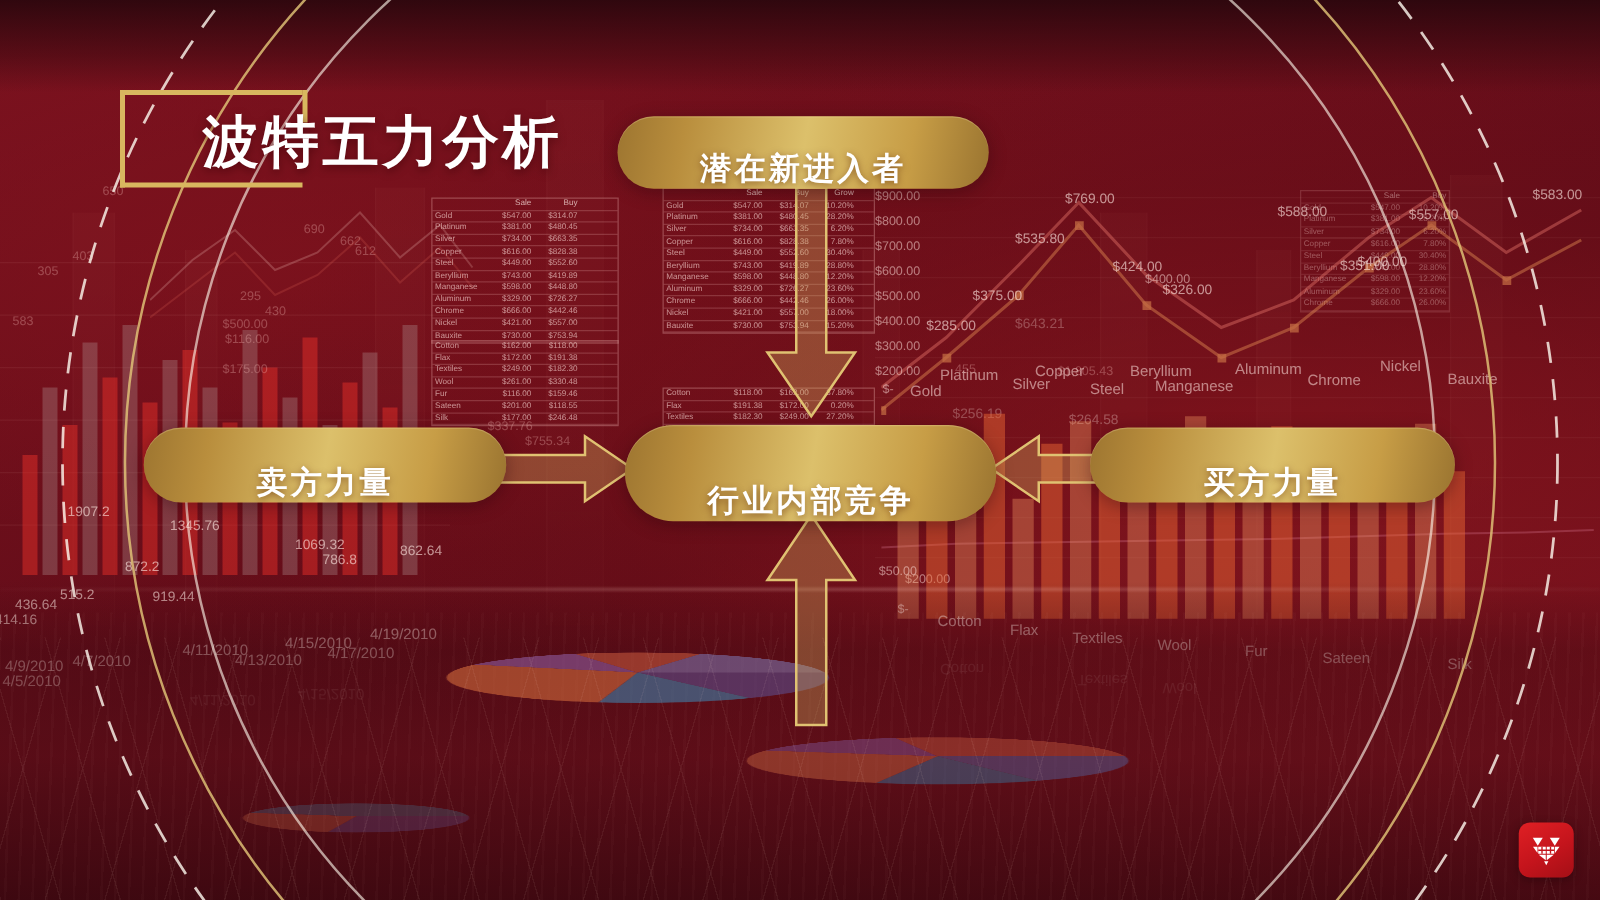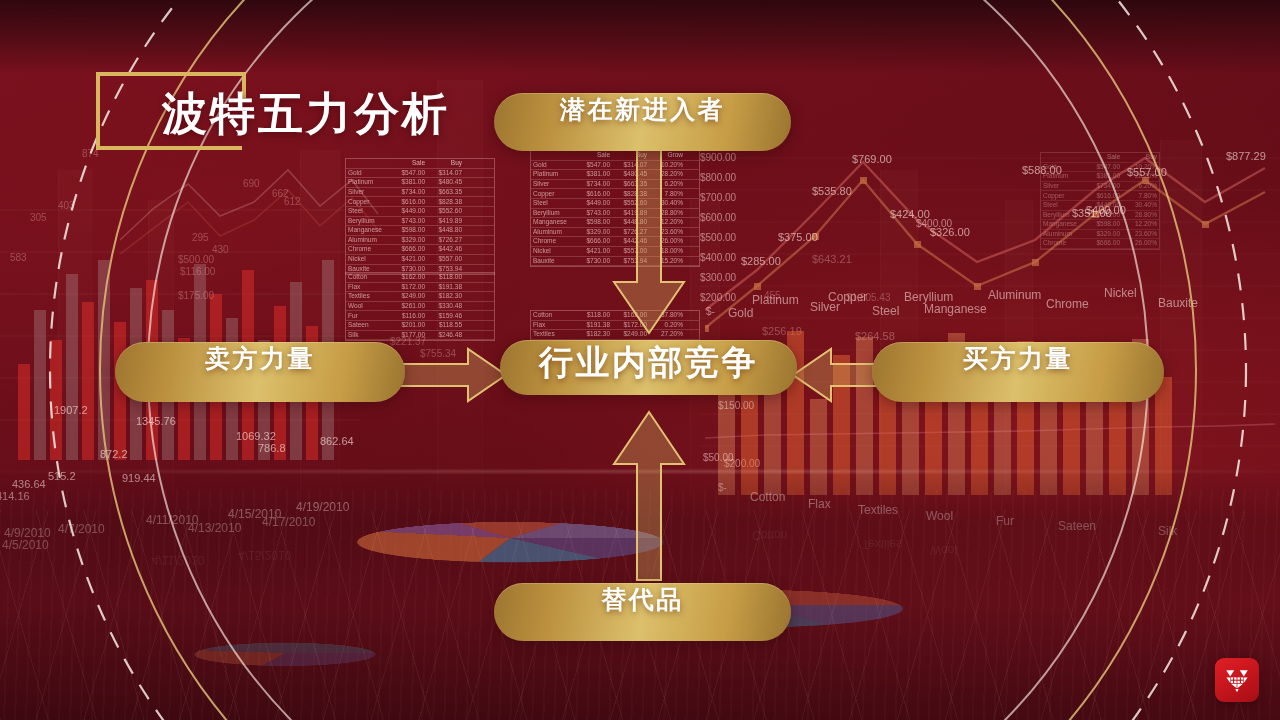--- a/index.html
+++ b/index.html
@@ -131,31 +131,31 @@
   #page-title {
     position:absolute; left:66px; top:12px;
     font-size:45px; font-weight:bold; color:#ffffff;
     letter-spacing:3px; white-space:nowrap;
     text-shadow:0 2px 7px rgba(60,0,8,0.55);
   }
 
   
   .pill {
     position:absolute;
-    display:flex; align-items:flex-start; justify-content:center;
+    display:flex; align-items:flex-end; justify-content:center;
     border-radius:999px;
     color:#ffffff; font-weight:bold;
     letter-spacing:2.5px;
     text-shadow:0 2px 6px rgba(86,30,0,0.55);
     background:linear-gradient(100deg,#9d7530 0%, #b98e3d 18%, #dcc06b 50%, #c79d46 78%, #9a7430 100%);
     box-shadow:0 3px 14px rgba(40,4,10,0.38), inset 0 1px 0 rgba(255,240,200,0.22);
   }
 
   #pill-entrants { left:494px; top:93px;  width:297px; height:58px; font-size:25px; }
-  #pill-center   { left:500px; top:340px; width:297px; height:55px; font-size:34px; }
+  #pill-center   { left:500px; top:340px; width:297px; height:77px; font-size:25px; }
   #pill-seller   { left:115px; top:342px; width:290px; height:60px; font-size:25px; }
   #pill-buyer    { left:872px; top:342px; width:292px; height:60px; font-size:25px; }
   #pill-subs     { left:494px; top:583px; width:297px; height:58px; font-size:25px; }
 
   
   .arrow { position:absolute; }
   .arrow svg { display:block; overflow:visible; }
   .arrow path {
     fill:rgba(214,180,96,0.34);
     stroke:#e0c272;
@@ -246,21 +246,21 @@
     <div class="cat-txt" style="left:58px;  top:522px;">4/7/2010</div>
     <div class="cat-txt" style="left:4px;   top:526px;">4/9/2010</div>
     <div class="cat-txt" style="left:146px; top:513px;">4/11/2010</div>
     <div class="cat-txt" style="left:188px; top:521px;">4/13/2010</div>
     <div class="cat-txt" style="left:228px; top:507px;">4/15/2010</div>
     <div class="cat-txt" style="left:262px; top:515px;">4/17/2010</div>
     <div class="cat-txt" style="left:296px; top:500px;">4/19/2010</div>
     <div class="cat-txt flip" style="left:152px; top:553px;">4/11/2010</div>
     <div class="cat-txt flip" style="left:238px; top:548px;">4/15/2010</div>
 
-    <div class="axis-txt dim" style="left:82px; top:148px;">874</div>
+    <div class="axis-txt dim" style="left:82px; top:148px;">650</div>
     <div class="axis-txt dim" style="left:10px; top:252px;">583</div>
     <div class="axis-txt dim" style="left:58px; top:200px;">403</div>
     <div class="axis-txt dim" style="left:30px; top:212px;">305</div>
     <div class="axis-txt dim" style="left:243px; top:178px;">690</div>
     <div class="axis-txt dim" style="left:272px; top:188px;">662</div>
     <div class="axis-txt dim" style="left:284px; top:196px;">612</div>
     <div class="axis-txt dim" style="left:192px; top:232px;">295</div>
     <div class="axis-txt dim" style="left:212px; top:244px;">430</div>
     <div class="axis-txt dim" style="left:178px; top:254px;">$500.00</div>
     <div class="axis-txt dim" style="left:180px; top:266px;">$116.00</div>
@@ -592,21 +592,21 @@
     <div class="dlabel" style="left:741px; top:255px;">$285.00</div>
     <div class="dlabel" style="left:778px; top:231px;">$375.00</div>
     <div class="dlabel" style="left:812px; top:185px;">$535.80</div>
     <div class="dlabel" style="left:852px; top:153px;">$769.00</div>
     <div class="dlabel" style="left:890px; top:208px;">$424.00</div>
     <div class="dlabel" style="left:930px; top:226px;">$326.00</div>
     <div class="dlabel" style="left:1086px; top:204px;">$400.00</div>
     <div class="dlabel" style="left:1072px; top:207px;">$351.00</div>
     <div class="dlabel" style="left:1022px; top:164px;">$588.00</div>
     <div class="dlabel" style="left:1127px; top:166px;">$557.00</div>
-    <div class="dlabel" style="left:1226px; top:150px;">$877.29</div>
+    <div class="dlabel" style="left:1226px; top:150px;">$583.00</div>
     <div class="dlabel dim" style="left:812px; top:253px; opacity:.45;">$643.21</div>
     <div class="dlabel dim" style="left:855px; top:330px; opacity:.5;">$264.58</div>
     <div class="dlabel dim" style="left:762px; top:325px; opacity:.45;">$256.19</div>
 
     <div class="cat-txt" style="left:728px; top:306px;">Gold</div>
     <div class="cat-txt" style="left:752px; top:293px;">Platinum</div>
     <div class="cat-txt" style="left:810px; top:300px;">Silver</div>
     <div class="cat-txt" style="left:828px; top:290px;">Copper</div>
     <div class="cat-txt" style="left:872px; top:304px;">Steel</div>
     <div class="cat-txt" style="left:904px; top:290px;">Beryllium</div>
@@ -648,21 +648,21 @@
     <div class="cat-txt" style="left:808px; top:497px;">Flax</div>
     <div class="cat-txt" style="left:858px; top:503px;">Textiles</div>
     <div class="cat-txt" style="left:926px; top:509px;">Wool</div>
     <div class="cat-txt" style="left:996px; top:514px;">Fur</div>
     <div class="cat-txt" style="left:1058px; top:519px;">Sateen</div>
     <div class="cat-txt" style="left:1158px; top:524px;">Silk</div>
     <div class="cat-txt flip" style="left:752px; top:528px;">Cotton</div>
     <div class="cat-txt flip" style="left:862px; top:537px;">Textiles</div>
     <div class="cat-txt flip" style="left:930px; top:543px;">Wool</div>
 
-    <div class="axis-txt dim" style="left:390px; top:336px;">$221.37</div>
+    <div class="axis-txt dim" style="left:390px; top:336px;">$337.76</div>
     <div class="axis-txt dim" style="left:420px; top:348px;">$755.34</div>
 
     <div class="room-floor"></div>
     <div class="floor-horizon"></div>
     <div class="floor-sheen"></div>
 
     <div class="pie-persp" style="left:360px; top:458px; width:300px; height:160px;">
       <svg width="300" height="160" viewBox="0 0 300 160">
         <g transform="translate(150,80)">
           <path d="M0,0 L150,0 A150,80 0 0,1 80,75 Z" fill="#5b4a8a"></path>
@@ -742,23 +742,20 @@
     <span>潜在新进入者</span>
   </div>
   <div class="pill" id="pill-seller">
     <span>卖方力量</span>
   </div>
   <div class="pill" id="pill-center">
     <span>行业内部竞争</span>
   </div>
   <div class="pill" id="pill-buyer">
     <span>买方力量</span>
-  </div>
-  <div class="pill" id="pill-subs">
-    <span>替代品</span>
   </div>
 
   <div id="logo">
     <svg width="30" height="30" viewBox="0 0 30 30">
       <g fill="#ffffff">
         <path d="M4.2,5.2 L12.2,5.2 L8.2,11.6 Z"></path>
         <path d="M17.8,5.2 L25.8,5.2 L21.8,11.6 Z"></path>
         <path d="M8.6,12.4 L14.6,12.4 L14.6,18.0 L8.6,18.0 Z"></path>
         <path d="M15.4,12.4 L21.4,12.4 L21.4,18.0 L15.4,18.0 Z"></path>
         <path d="M4.4,12.4 L8.0,12.4 L8.0,17.4 Z"></path>

